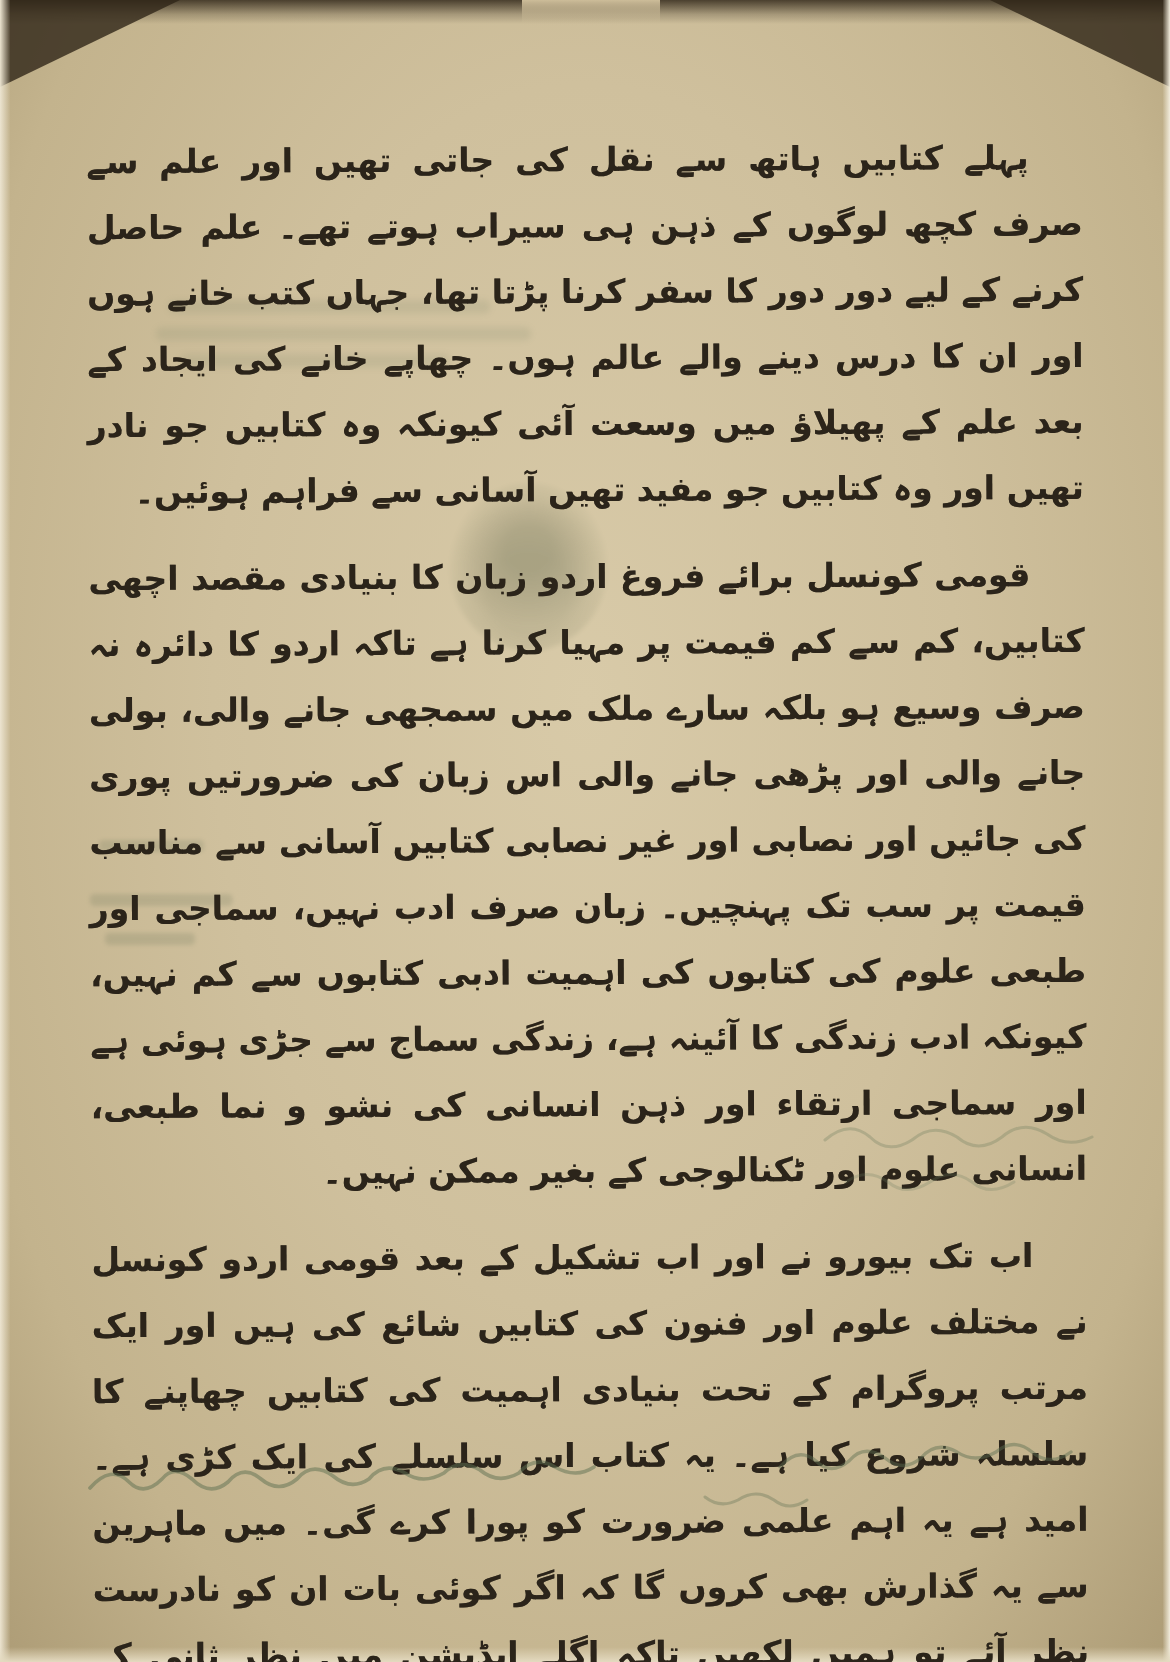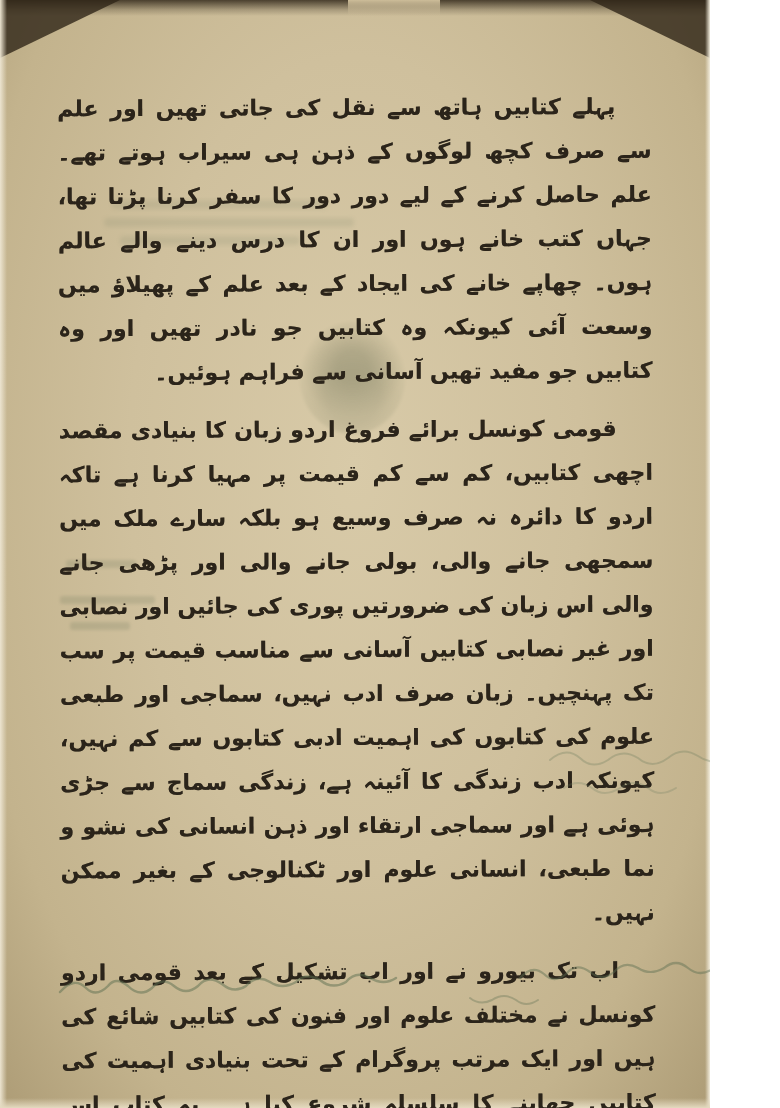--- a/index.html
+++ b/index.html
@@ -6,21 +6,21 @@
     margin: 0;
     padding: 0;
     width: 780px;
     height: 1108px;
     overflow: hidden;
     font-family: "DejaVu Sans", sans-serif;
   }
 
   .page {
     position: relative;
-    width: 710px;
+    width: 780px;
     height: 1108px;
     background:
       radial-gradient(ellipse at 50% 42%, #d8caa8 0%, #cfc09d 45%, #c3b38d 78%, #ad9c76 100%);
     overflow: hidden;
   }
 
   
   .edge-top {
     position: absolute;
     top: 0; left: 0; right: 0;

